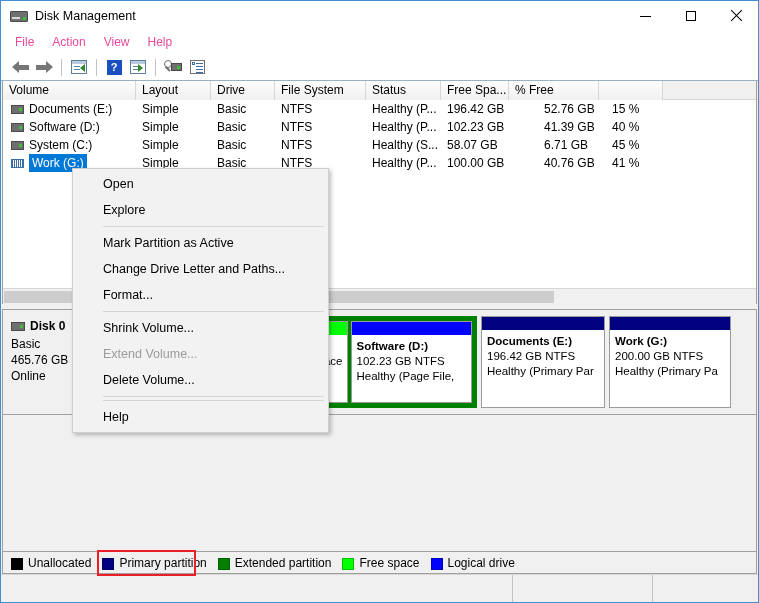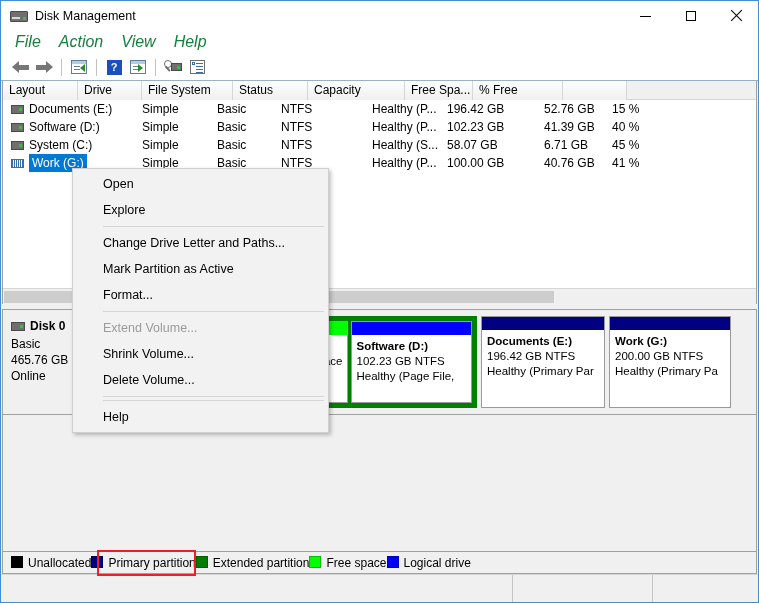--- a/index.html
+++ b/index.html
@@ -51,21 +51,21 @@
     content:"";position:absolute;left:-1px;top:5px;width:15px;height:1px;background:#000;
   }
   .glyph-close:before{transform:rotate(45deg);}
   .glyph-close:after{transform:rotate(-45deg);}
 
   
   .menubar{
     height:22px;flex:0 0 22px;background:#fff;display:flex;align-items:center;
     padding-left:5px;border-bottom:1px solid #fff;
   }
-  .menuitem{padding:2px 9px;font-size:16px;color:#15803d;cursor:default;font-style:italic;}
+  .menuitem{padding:2px 9px;font-size:12px;color:#ec4899;cursor:default;}
 
   
   .toolbar{
     height:26px;flex:0 0 26px;background:#fff;display:flex;align-items:center;
     padding-left:7px;border-bottom:1px solid #9ab0c4;
   }
   .tb-btn{width:24px;height:22px;display:flex;align-items:center;justify-content:center;cursor:default;}
   .tb-sep{width:1px;height:17px;background:#c2c2c2;margin:0 5px;}
   .arrow-l,.arrow-r{
     width:17px;height:13px;position:relative;
@@ -178,21 +178,21 @@
     box-sizing:border-box;white-space:nowrap;
   }
   .part.plain .ptext{border:none;padding-top:4px;}
   .part .pname{font-weight:bold;}
 
   
   .legend{
     flex:0 0 22px;margin:0 1px;background:#f0f0f0;display:flex;align-items:center;
     padding-left:8px;border:1px solid #a0a0a0;border-top:none;box-sizing:border-box;
   }
-  .lgitem{display:flex;align-items:flex-start;font-size:12px;}
+  .lgitem{display:flex;align-items:flex-end;margin-right:11px;font-size:12px;}
   .lgsw{width:12px;height:12px;margin-right:5px;border:1px solid rgba(0,0,0,.25);box-sizing:border-box;}
 
   
   .statusbar{
     flex:0 0 27px;background:#f0f0f0;display:flex;align-items:stretch;
     border-top:1px solid #d6d6d6;
   }
   .sb-pane{border-right:1px solid #c4c4c4;box-sizing:border-box;}
   .sb1{flex:1 1 auto;}
   .sb2{flex:0 0 140px;}
@@ -286,25 +286,25 @@
     <div class="tb-btn">
       <span class="ic-list">
           <i class="c"></i>
           <i class="l"></i>
         </span>
     </div>
   </div>
 
   <div class="listpane">
     <div class="lhead">
+      <div class="hc" style="width:133px">Volume</div>
       <div class="hc" style="width:75px">Layout</div>
       <div class="hc" style="width:64px">Drive</div>
       <div class="hc" style="width:91px">File System</div>
       <div class="hc" style="width:75px">Status</div>
-      <div class="hc" style="width:97px">Capacity</div>
       <div class="hc" style="width:68px">Free Spa...</div>
       <div class="hc" style="width:90px">% Free</div>
       <div class="hc" style="width:64px"></div>
     </div>
     <div class="lrows">
 
       <div class="lrow">
         <div class="cell vol" style="width:133px">
           <span class="volicon">
               <i></i>
@@ -467,26 +467,26 @@
   <div class="statusbar">
     <div class="sb-pane sb1"></div>
     <div class="sb-pane sb2"></div>
     <div class="sb-pane sb3"></div>
   </div>
 
   <div class="ctxmenu">
     <div class="ctxitem">Open</div>
     <div class="ctxitem">Explore</div>
     <div class="ctxsep"></div>
+    <div class="ctxitem">Mark Partition as Active</div>
     <div class="ctxitem">Change Drive Letter and Paths...</div>
-    <div class="ctxitem">Mark Partition as Active</div>
     <div class="ctxitem">Format...</div>
     <div class="ctxsep"></div>
+    <div class="ctxitem">Shrink Volume...</div>
     <div class="ctxitem disabled">Extend Volume...</div>
-    <div class="ctxitem">Shrink Volume...</div>
     <div class="ctxitem">Delete Volume...</div>
     <div class="ctxsep"></div>
     <div class="ctxsep"></div>
     <div class="ctxitem">Help</div>
     <div class="ctxhl"></div>
   </div>
 
 </div>
 
 </body></html>

